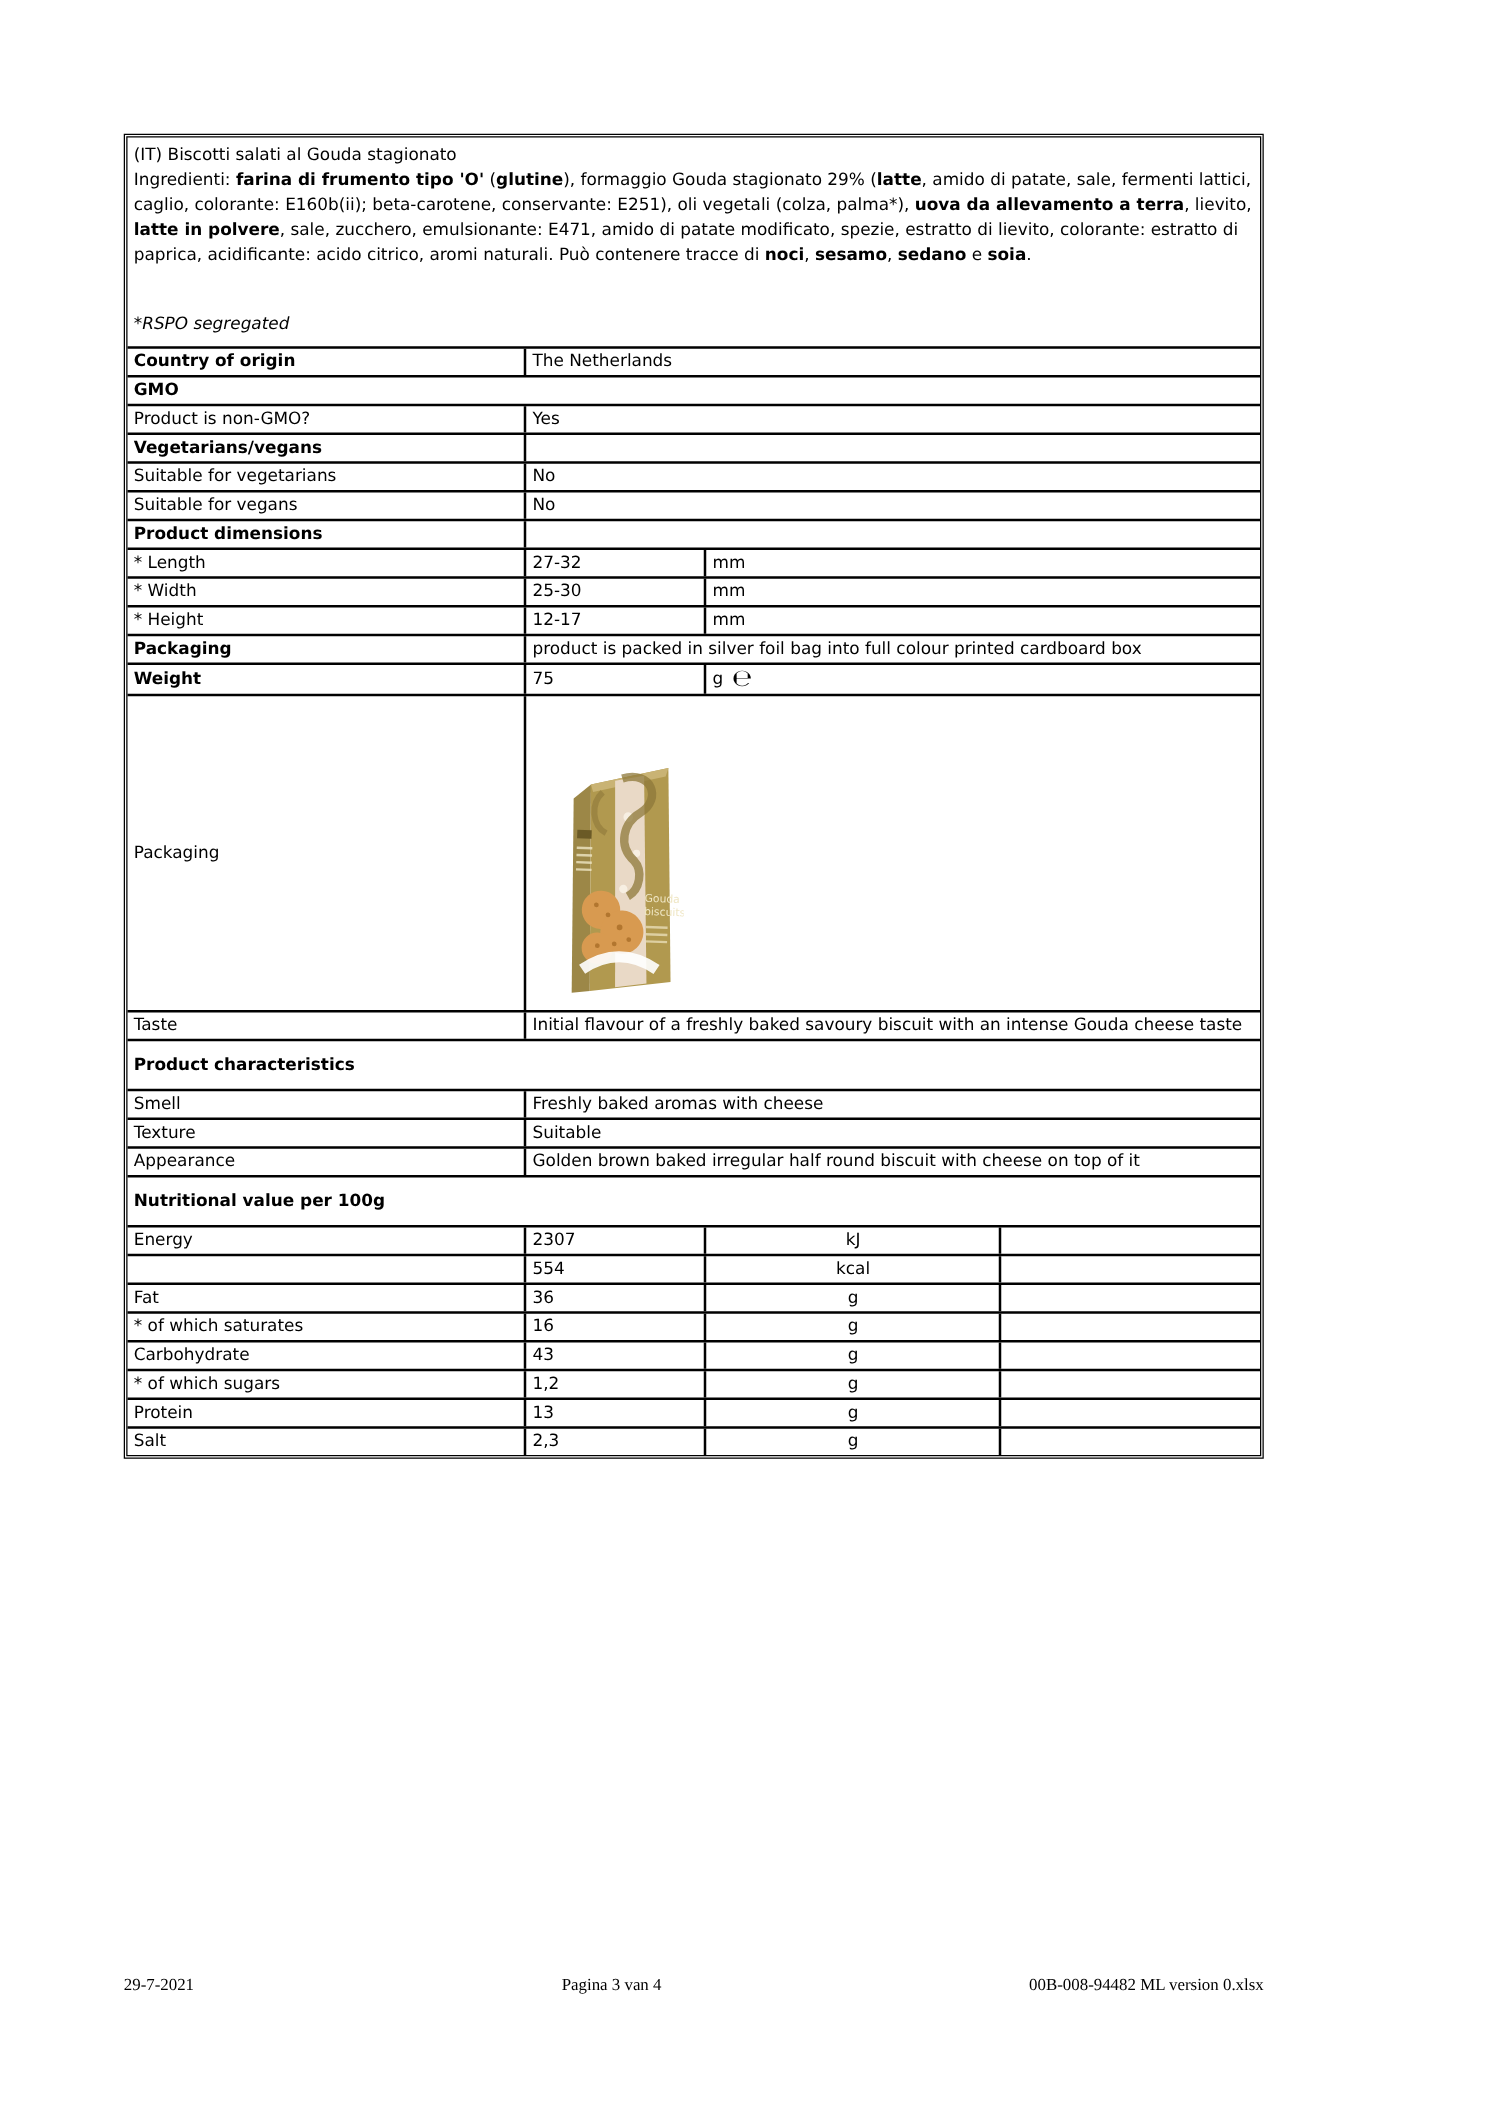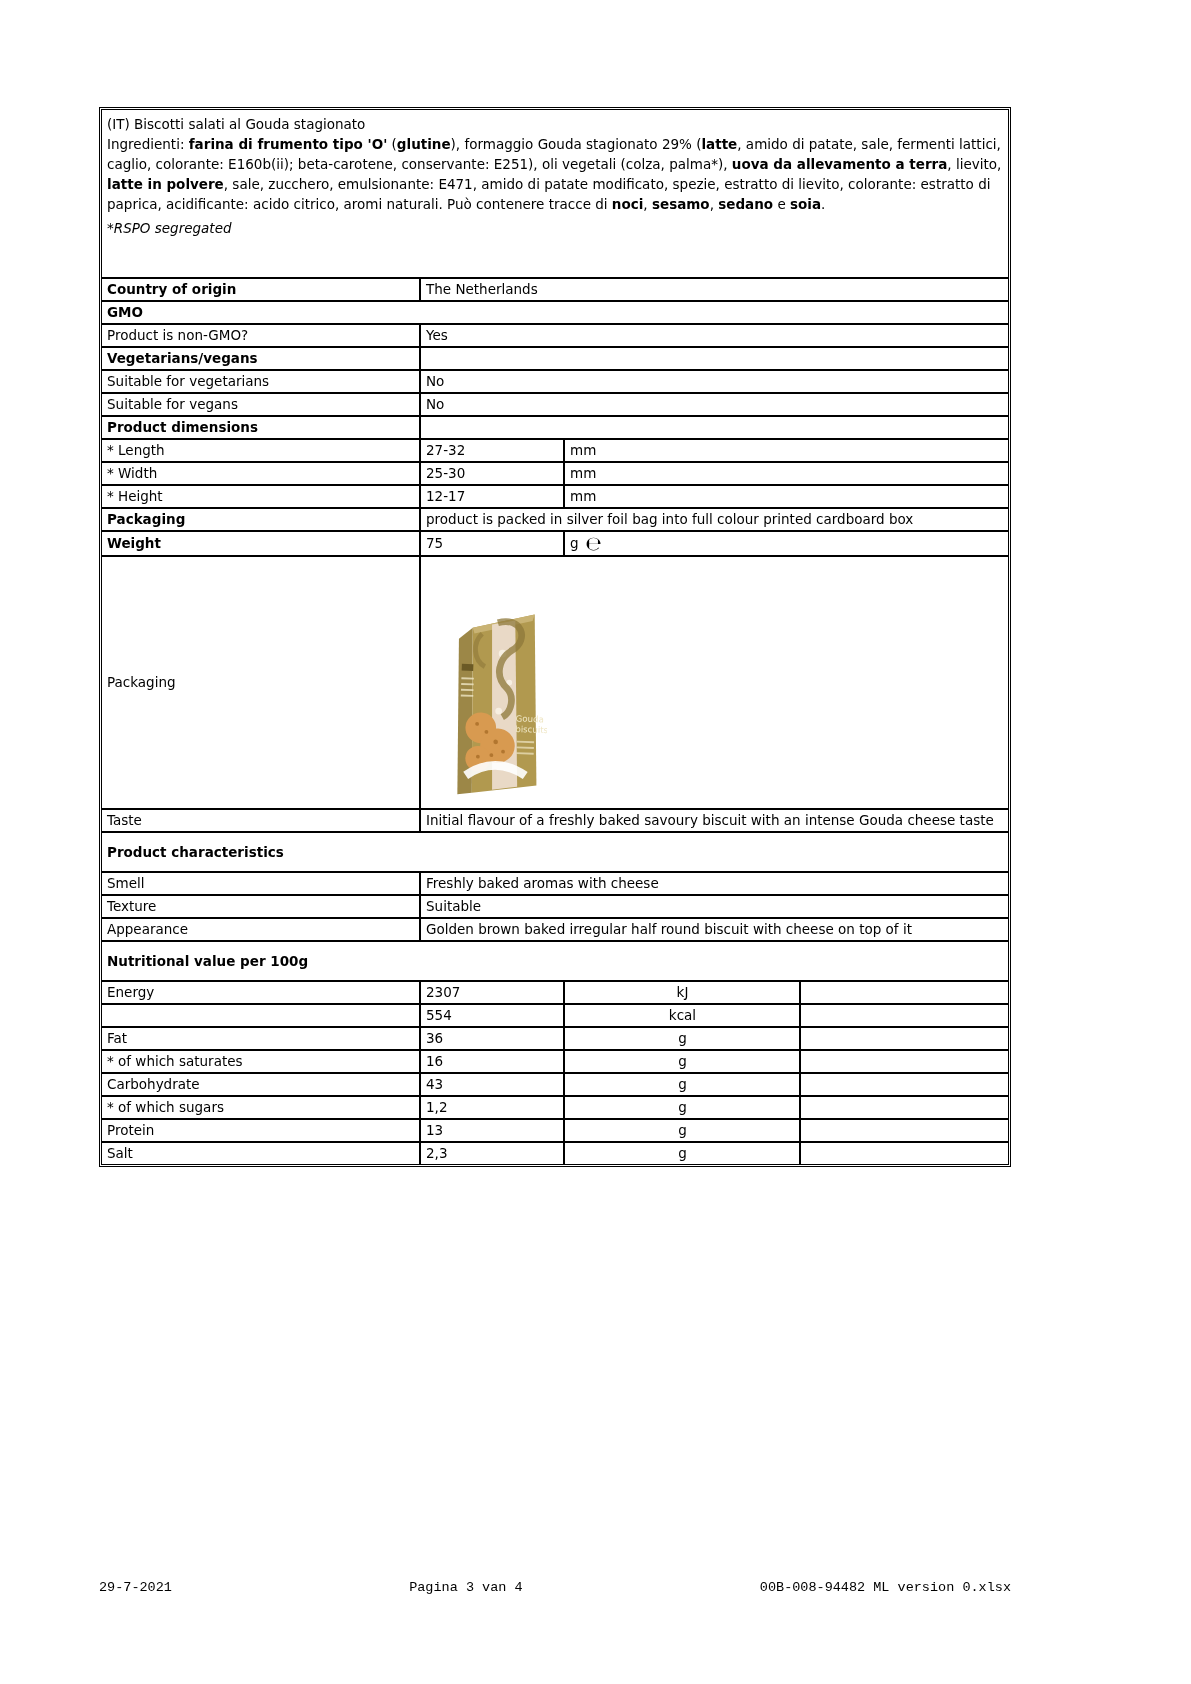--- a/index.html
+++ b/index.html
@@ -14,21 +14,21 @@
   }
   .sheet-inner{border:1px solid #000;}
   
   .intro{
     border-bottom:2px solid #000;
     padding:4px 6px 6px 5px;
     font-size:13.5px;line-height:20px;
     height:169px;box-sizing:border-box;overflow:hidden;
   }
   .intro p{margin:0;}
-  .intro .note{font-style:italic;margin-top:4px;}
+  .intro .note{font-style:italic;margin-top:35px;}
   
   .trow{
     display:flex;align-items:stretch;
     border-bottom:2px solid #000;
     font-size:13.5px;line-height:17px;
     min-height:21px;
   }
   .trow:last-child{border-bottom:none;}
   .cell{
     padding:2px 4px 2px 5px;display:flex;align-items:center;
@@ -41,21 +41,21 @@
   .nodiv{border-left:none;}
   .b{font-weight:bold;}
   .tall{min-height:38px;}
   .imgrow{min-height:251px;}
   .imgcell{align-items:flex-end;padding:0 0 4px 30px;}
   .estmark{font-size:19px;margin-left:7px;line-height:19px;}
   
   .footer{
     position:absolute;left:99px;top:1580px;width:912px;
     display:flex;justify-content:space-between;align-items:baseline;
-    font-family:Liberation Mono, monospace;font-size:13.5px;
+    font-family:Liberation Serif, serif;font-size:13.5px;
   }
 </style>
 </head>
 <body>
 
 <div class="sheet">
   <div class="sheet-inner">
 
     <div class="intro">
       <p>(IT) Biscotti salati al Gouda stagionato</p>

